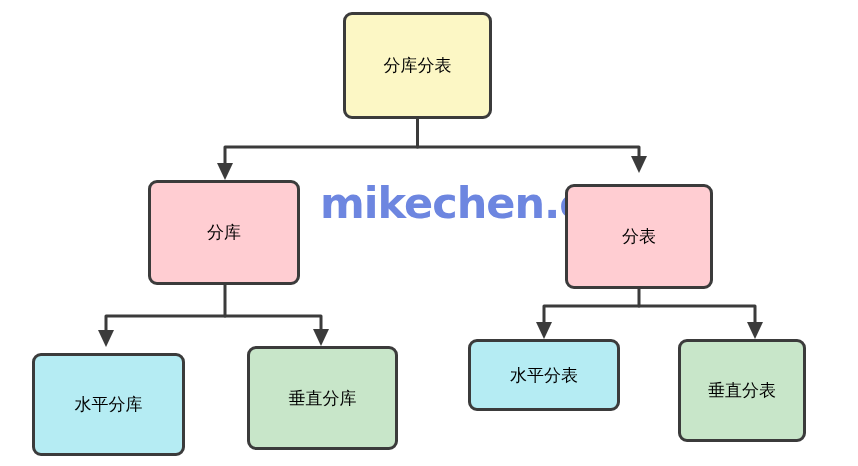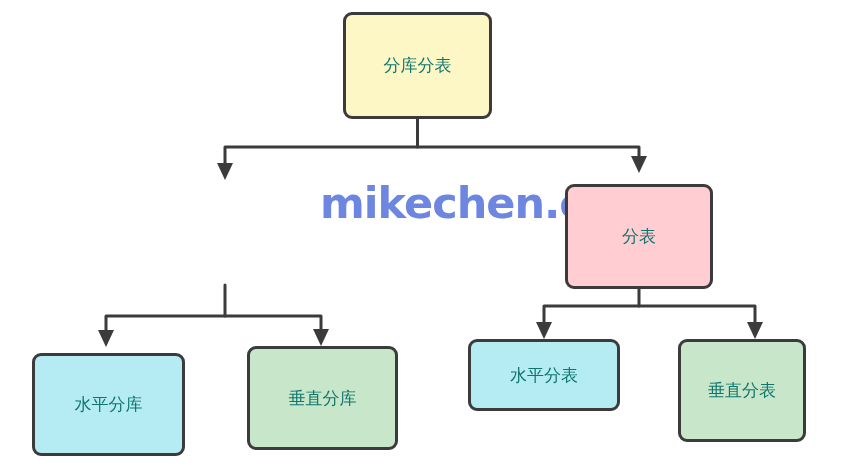--- a/index.html
+++ b/index.html
@@ -36,21 +36,21 @@
   .node {
     position: absolute;
     box-sizing: border-box;
     border: 3px solid #3b3b3b;
     border-radius: 9px;
     display: flex;
     align-items: center;
     justify-content: center;
     z-index: 3;
     font-size: 17px;
-    color: #0f766e;
+    color: #000000;
   }
   .node-root    { left: 343px; top:  12px; width: 149px; height: 107px; background: #fcf7c5; }
   .node-fenku   { left: 148px; top: 180px; width: 152px; height: 105px; background: #ffcdd2; }
   .node-fenbiao { left: 565px; top: 184px; width: 148px; height: 105px; background: #ffcdd2; }
   .node-hfenku  { left:  32px; top: 347px; width: 153px; height: 103px; background: #b5ecf3; margin-top: 6px; }
   .node-vfenku  { left: 247px; top: 346px; width: 151px; height: 104px; background: #c8e6c9; }
   .node-hfenbiao{ left: 468px; top: 339px; width: 152px; height: 72px; background: #b5ecf3; }
   .node-vfenbiao{ left: 678px; top: 339px; width: 128px; height: 103px; background: #c8e6c9; }
 </style>
 </head>
@@ -79,20 +79,23 @@
       <path d="M747 322 L763 322 L755 339 Z"></path>
     </g>
   </svg>
 
   <div class="watermark">mikechen.cc</div>
 
   <div class="node node-root">
     <span>分库分表</span>
   </div>
 
+  <div class="node node-fenku">
+    <span>分库</span>
+  </div>
 
   <div class="node node-fenbiao">
     <span>分表</span>
   </div>
 
   <div class="node node-hfenku">
     <span>水平分库</span>
   </div>
 
   <div class="node node-vfenku">

